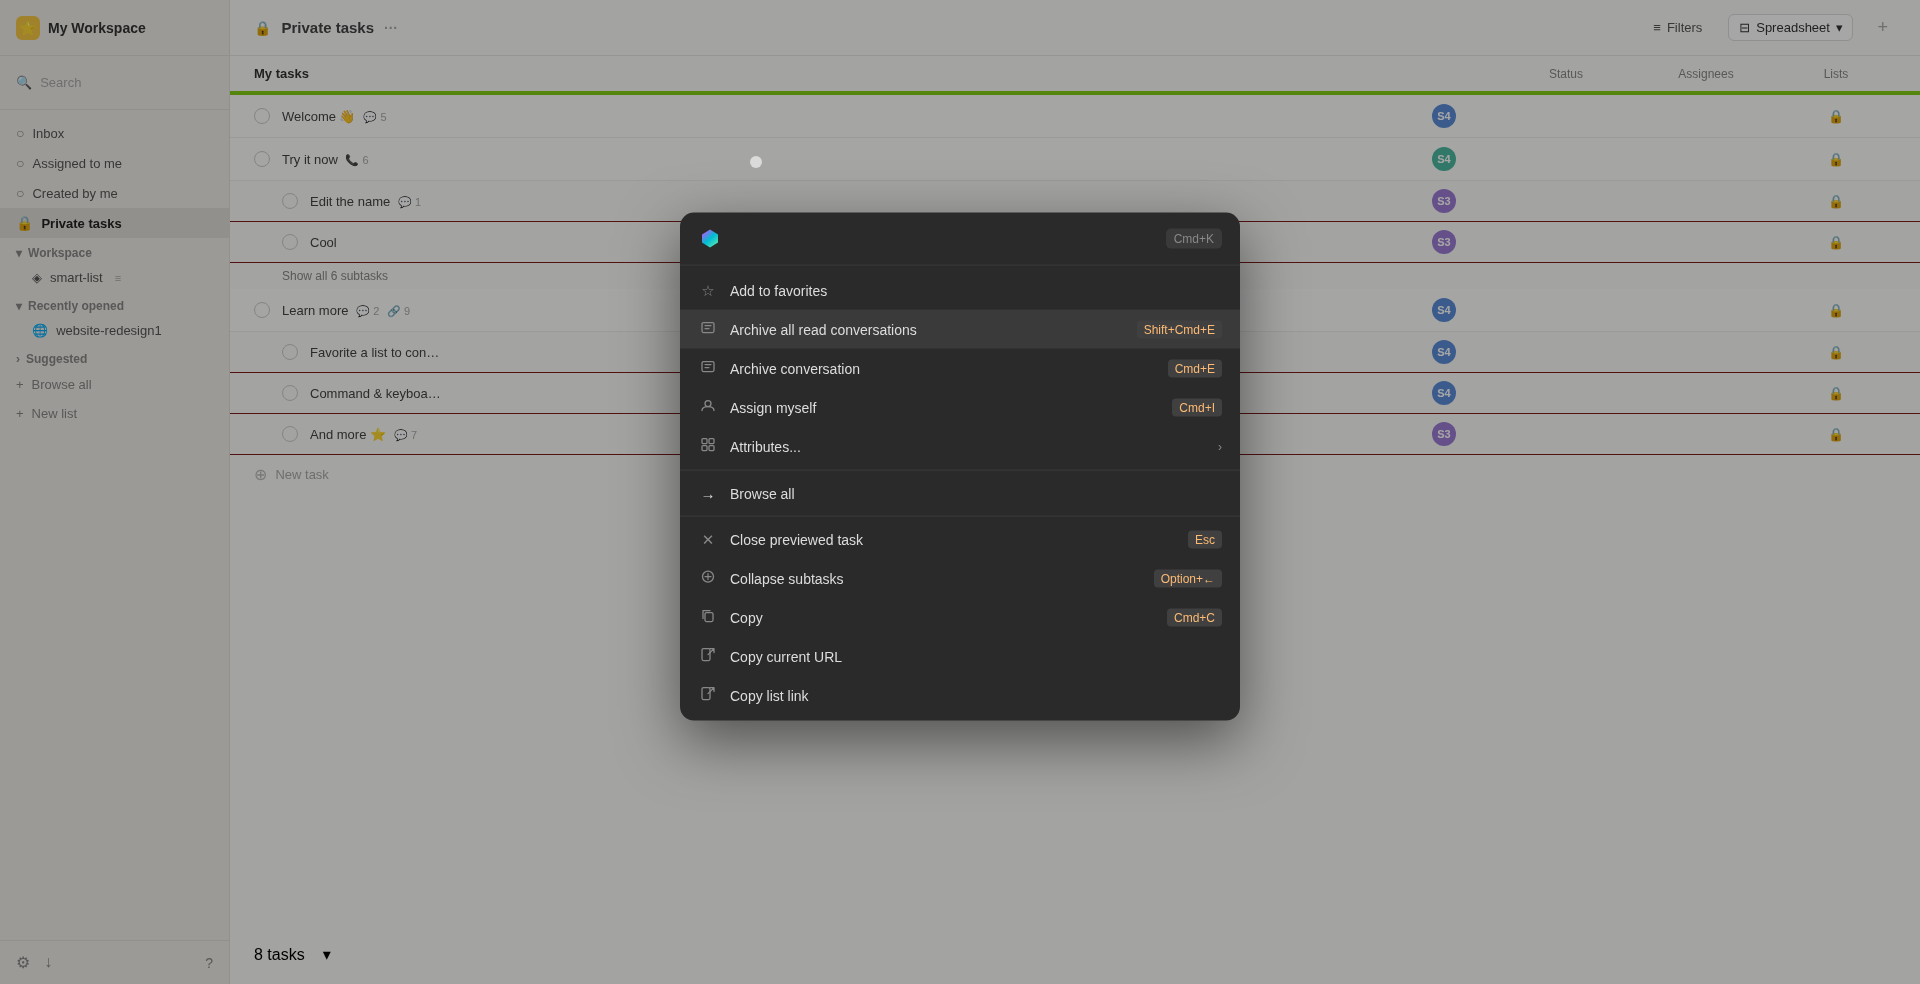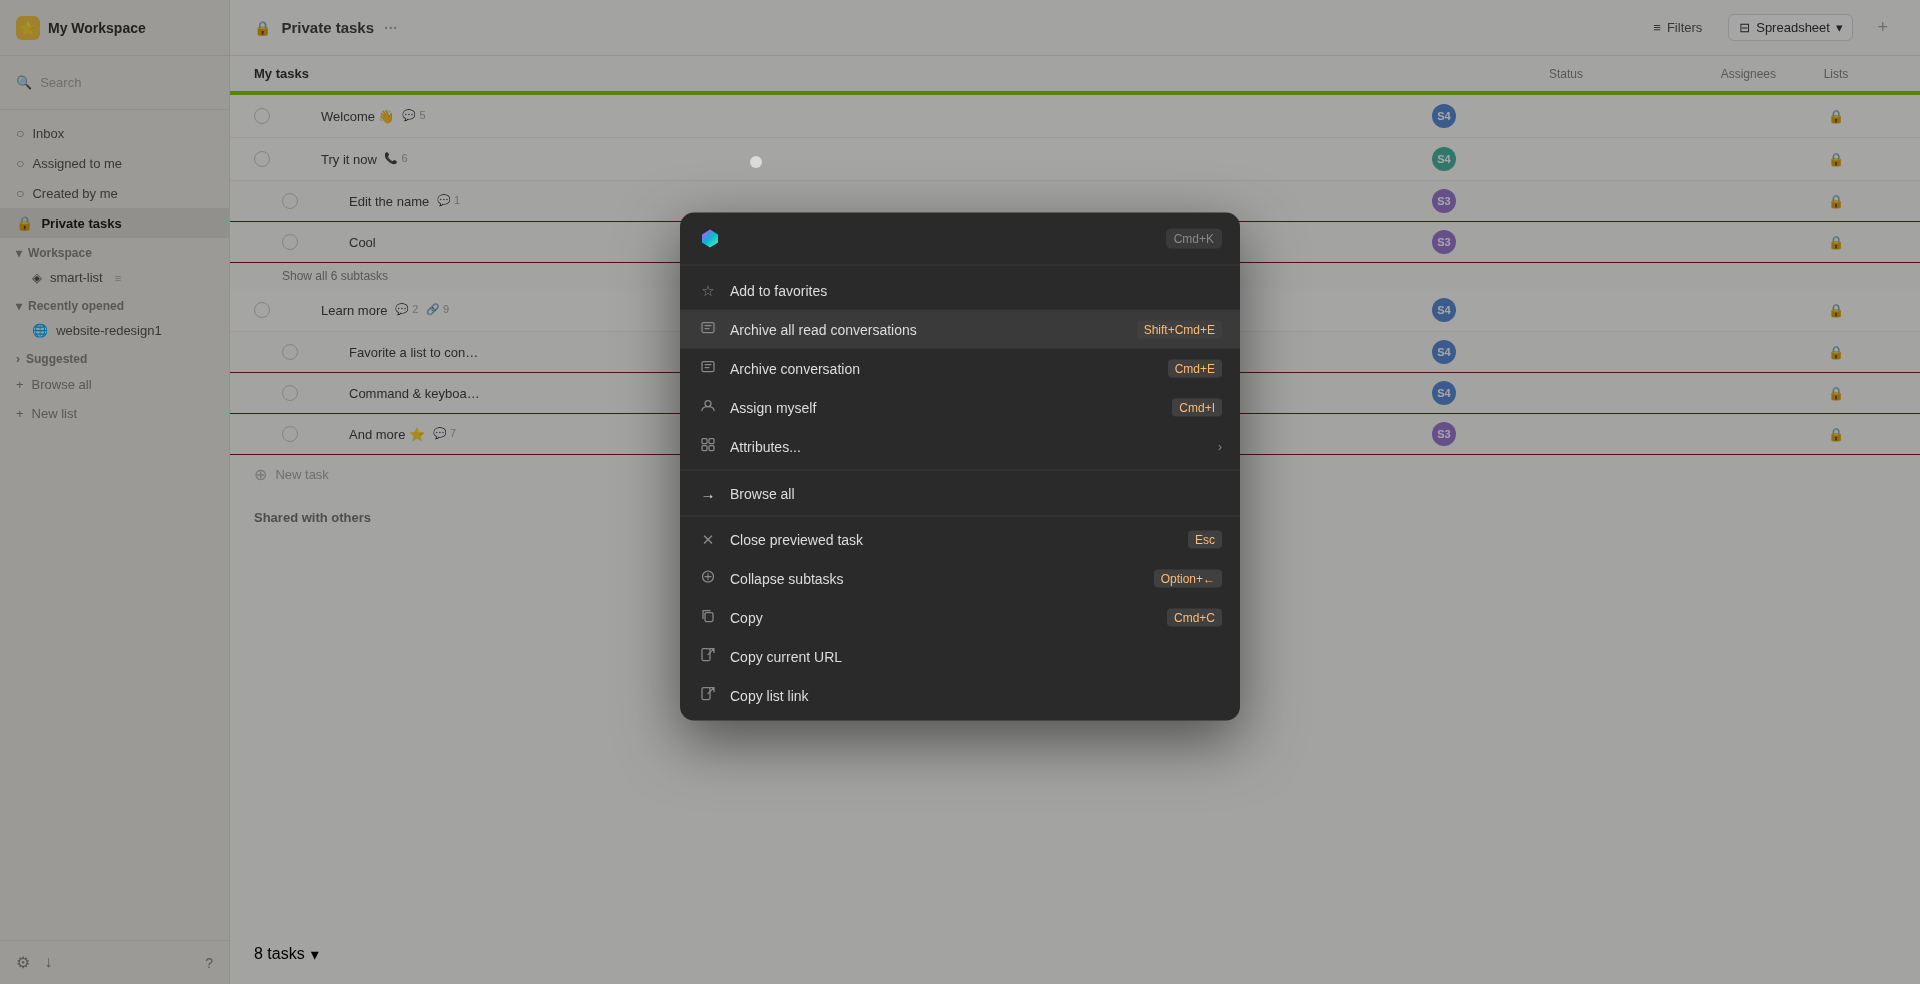--- a/index.html
+++ b/index.html
@@ -180,21 +180,21 @@
       color: #333;
       flex: 1;
     }
     .table-col {
       font-size: 12px;
       color: #888;
       font-weight: 500;
       text-align: center;
     }
     .col-status { width: 140px; }
-    .col-assignees { width: 140px; text-align: right; }
+    .col-assignees { width: 140px; }
     .col-lists { width: 120px; }
 
     .task-row {
       display: flex;
       align-items: center;
       padding: 9px 24px;
       border-bottom: 1px solid #f0ede8;
       background: rgba(255,255,255,0.5);
     }
     .task-checkbox {
@@ -202,23 +202,22 @@
       border: 1.5px solid #ccc;
       border-radius: 50%;
       margin-right: 12px;
       flex-shrink: 0;
     }
     .task-name {
       flex: 1;
       font-size: 13px;
       color: #444;
       display: flex;
-      align-items: flex-start;
+      align-items: flex-end;
       gap: 8px;
-      margin-left: 39px;
     }
     .task-badge {
       display: flex;
       align-items: center;
       gap: 3px;
       font-size: 11px;
       color: #aaa;
     }
     .task-avatar {
       width: 24px; height: 24px;
@@ -260,21 +259,22 @@
       cursor: pointer;
     }
     .section-divider {
       padding: 16px 24px 6px;
       font-size: 13px;
       font-weight: 600;
       color: #777;
     }
     .tasks-count-label {
       display: flex;
-      gap: 6px;
+      align-items: center;
+      gap: 18px;
       cursor: pointer;
     }
 
     
     .overlay {
       position: absolute;
       left: 0; top: 0;
       width: 1920px;
       height: 984px;
       background: rgba(0,0,0,0.35);
@@ -601,23 +601,20 @@
     </div>
     <div class="col-assignees task-center"></div>
     <div class="col-lists task-center task-lock">🔒</div>
   </div>
 
   <div class="new-task-row">
     <span style="font-size:16px;color:#bbb;">⊕</span>
     <span>New task</span>
   </div>
 
-  <div class="section-divider">
-    <span>Shared with others</span>
-  </div>
 
   <div style="position:absolute;bottom:20px;left:24px;">
     <div class="tasks-count-label">
       <span>8 tasks</span>
       <span>▾</span>
     </div>
   </div>
 </div>
 
 <div class="overlay"></div>

